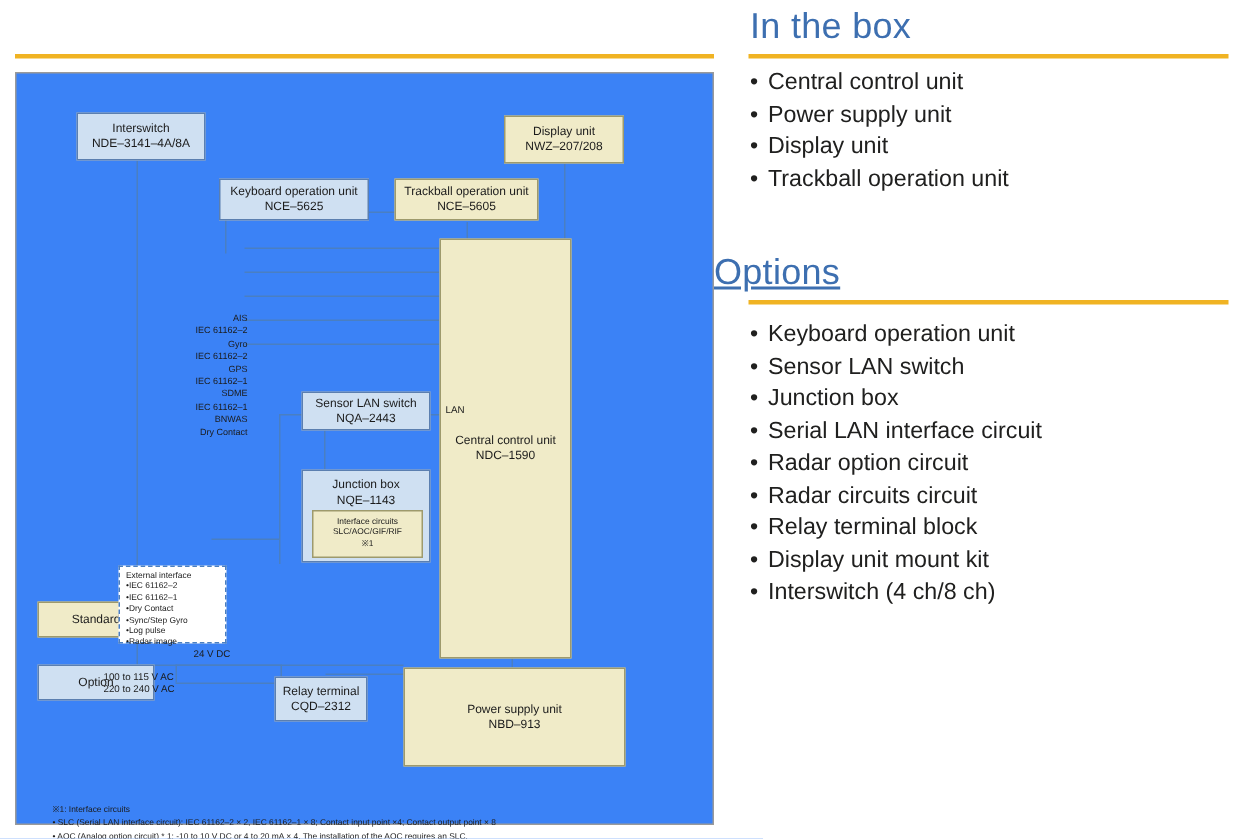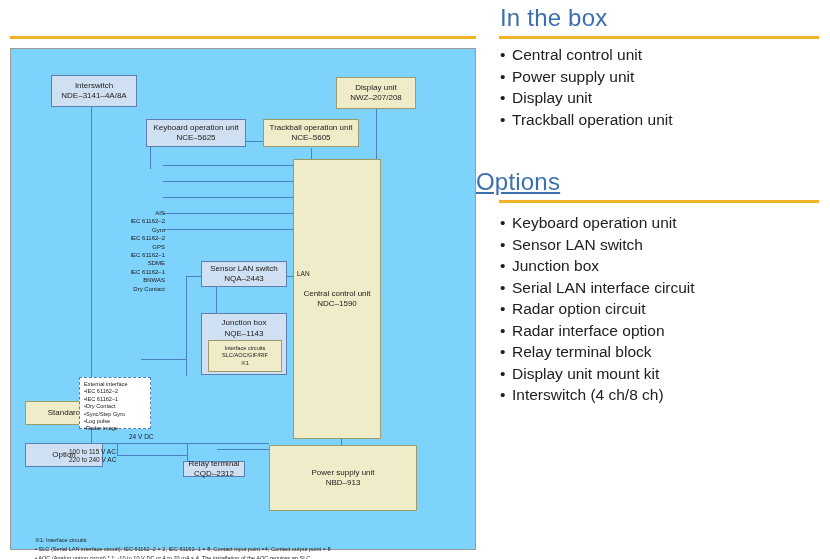--- a/index.html
+++ b/index.html
@@ -68,21 +68,21 @@
   #list-options { left: 500px; top: 212px; }
 
   
   #diagram-frame {
     position: absolute;
     left: 10px;
     top: 48px;
     width: 466px;
     height: 502px;
     border: 1px solid #9a9a9a;
-    background: #7dd3fc;
+    background: #3b82f6;
     box-sizing: border-box;
   }
 
   
   .box {
     position: absolute;
     box-sizing: border-box;
     display: flex;
     flex-direction: column;
     align-items: center;
@@ -193,21 +193,21 @@
     <li>Display unit</li>
     <li>Trackball operation unit</li>
   </ul>
 
   <ul class="bullet-list" id="list-options">
     <li>Keyboard operation unit</li>
     <li>Sensor LAN switch</li>
     <li>Junction box</li>
     <li>Serial LAN interface circuit</li>
     <li>Radar option circuit</li>
-    <li>Radar interface option</li>
+    <li>Radar circuits circuit</li>
     <li>Relay terminal block</li>
     <li>Display unit mount kit</li>
     <li>Interswitch (4 ch/8 ch)</li>
   </ul>
 
   <div id="diagram-frame">
 
     <div class="ln lnv" style="left:80px; top:58px; height:336px;"></div>
 
     <div class="ln lnv" style="left:365px; top:60px; height:56px;"></div>
@@ -280,21 +280,21 @@
         <span class="l2">SLC/AOC/GIF/RIF</span>
         <span class="l3">※1</span>
       </div>
     </div>
 
     <div class="box cream" id="box-power" style="left:258px; top:396px; width:148px; height:66px;">
       <span class="l1">Power supply unit</span>
       <span class="l2">NBD–913</span>
     </div>
 
-    <div class="box blue" id="box-relay" style="left:172px; top:412px; width:62px; height:16px;">
+    <div class="box blue" id="box-relay" style="left:172px; top:402px; width:62px; height:30px;">
       <span class="l1">Relay terminal</span>
       <span class="l2">CQD–2312</span>
     </div>
 
     <div class="box cream" id="legend-standard" style="left:14px; top:352px;">
       <span class="l1">Standard</span>
     </div>
 
     <div class="box blue" id="legend-option" style="left:14px; top:394px;justify-content:center;">
       <span class="l1">Option</span>

